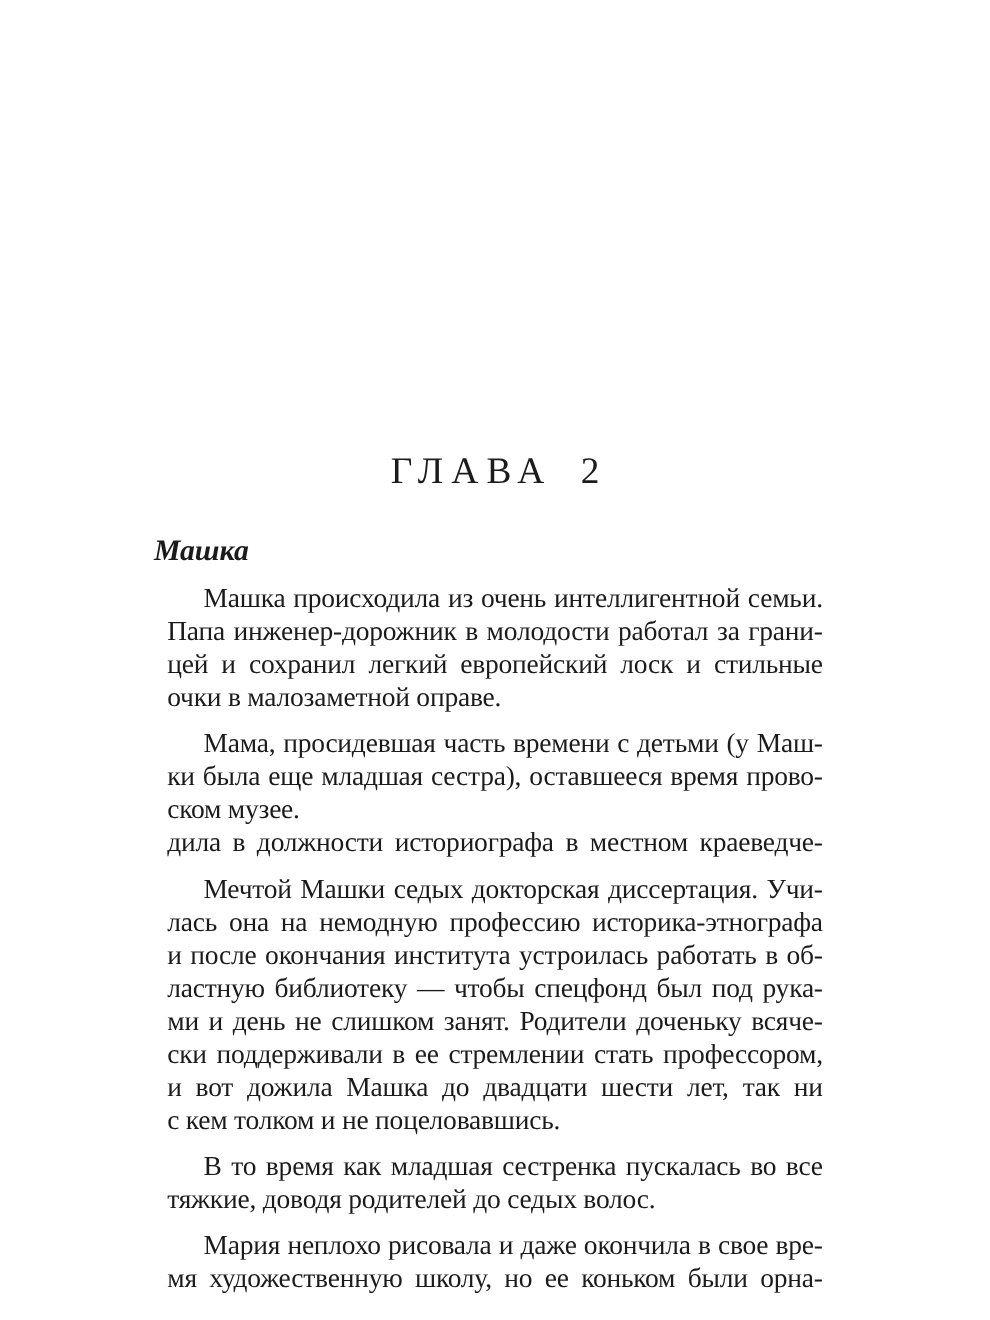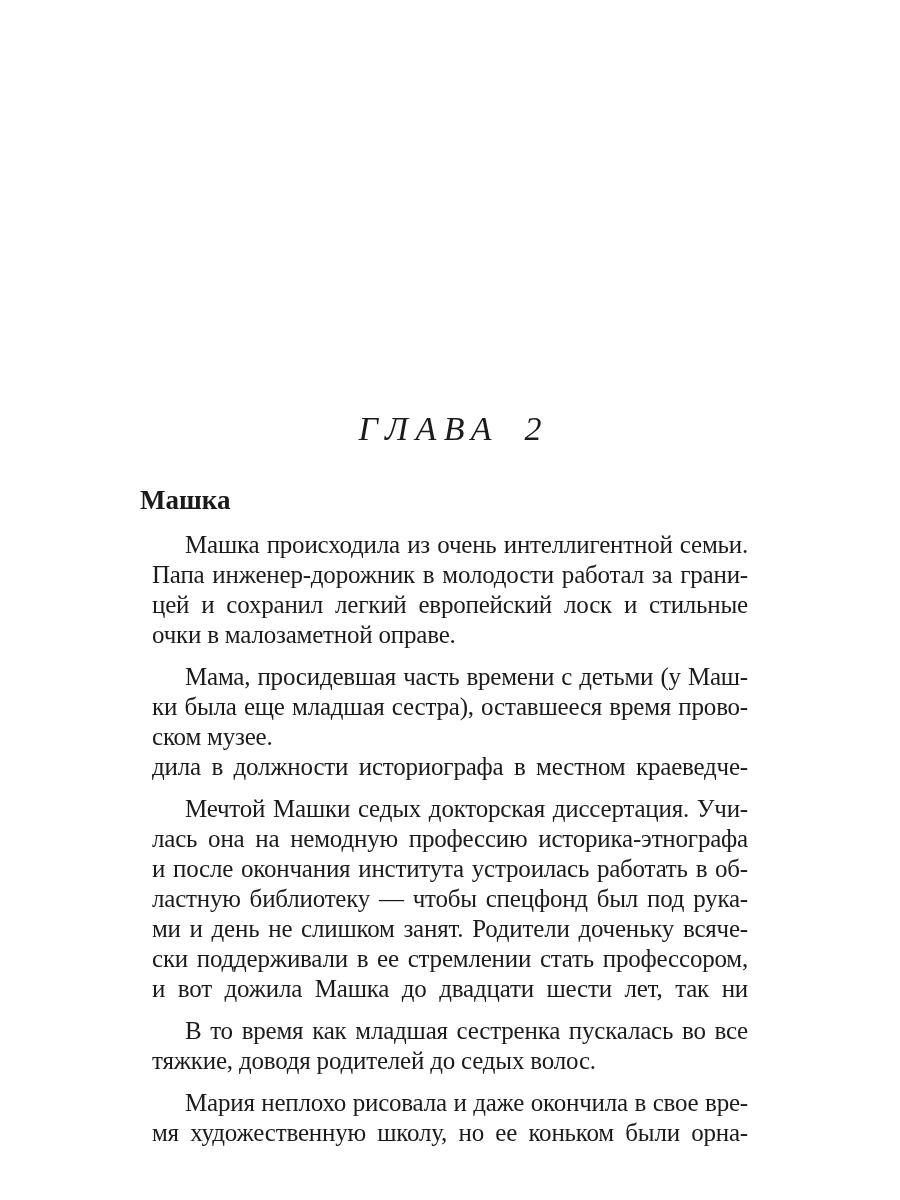--- a/index.html
+++ b/index.html
@@ -23,27 +23,27 @@
   }
   .chapter-title {
     text-align: center;
     font-size: 34px;
     font-weight: 500;
     line-height: 38px;
     letter-spacing: 0.22em;
     word-spacing: 0.28em;
     text-indent: 0.22em; 
     white-space: nowrap;
-    font-style: italic;
   }
   .section-heading {
     margin-top: 36px;
     font-size: 27px;
     line-height: 32px;
     font-weight: 700;
+    font-style: italic;
   }
   .body-text {
     margin-top: 14px;
   }
   .para {
     margin: 12px;
     padding: 0;
   }
   .line {
     font-size: 25px;
@@ -86,20 +86,21 @@
       </div>
 
       <div class="para">
         <div class="line first">Мечтой Машки седых докторская диссертация. Учи-</div>
         <div class="line">лась она на немодную профессию историка-этнографа</div>
         <div class="line">и после окончания института устроилась работать в об-</div>
         <div class="line">ластную библиотеку — чтобы спецфонд был под рука-</div>
         <div class="line">ми и день не слишком занят. Родители доченьку всяче-</div>
         <div class="line">ски поддерживали в ее стремлении стать профессором,</div>
         <div class="line">и вот дожила Машка до двадцати шести лет, так ни</div>
+        <div class="line last">с кем толком и не поцеловавшись.</div>
       </div>
 
       <div class="para">
         <div class="line first">В то время как младшая сестренка пускалась во все</div>
         <div class="line last">тяжкие, доводя родителей до седых волос.</div>
       </div>
 
       <div class="para">
         <div class="line first">Мария неплохо рисовала и даже окончила в свое вре-</div>
         <div class="line">мя художественную школу, но ее коньком были орна-</div>

